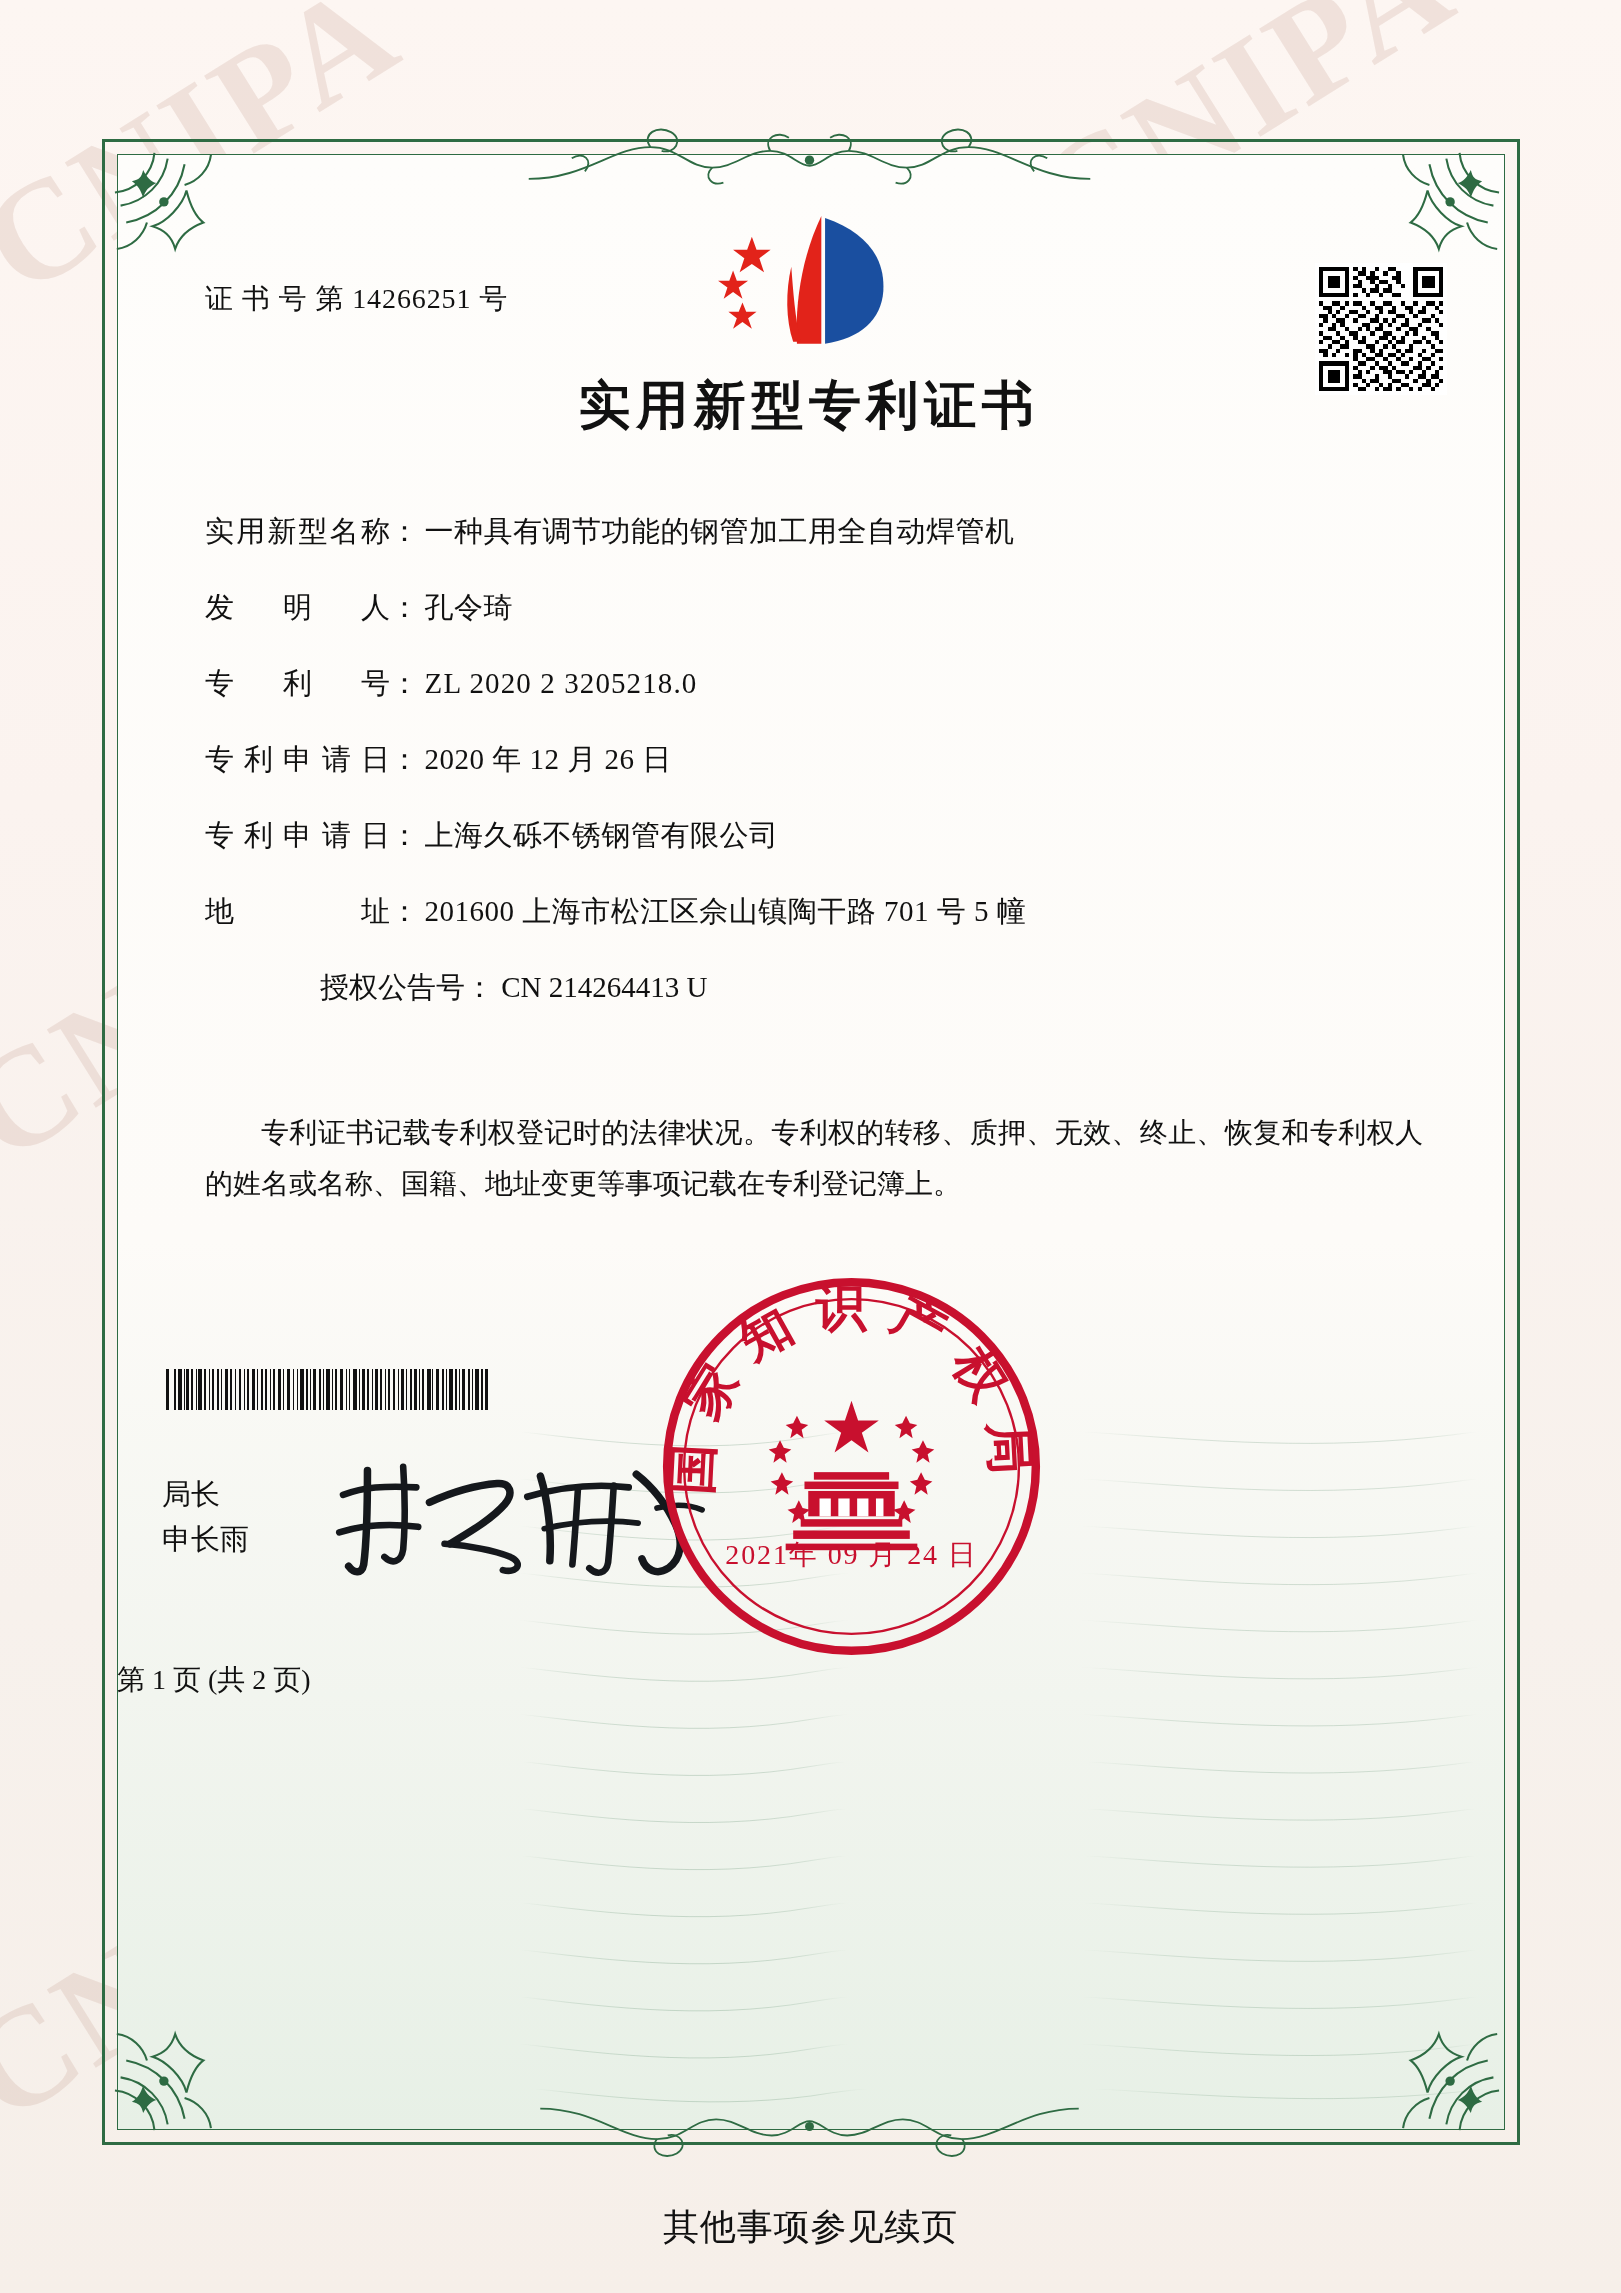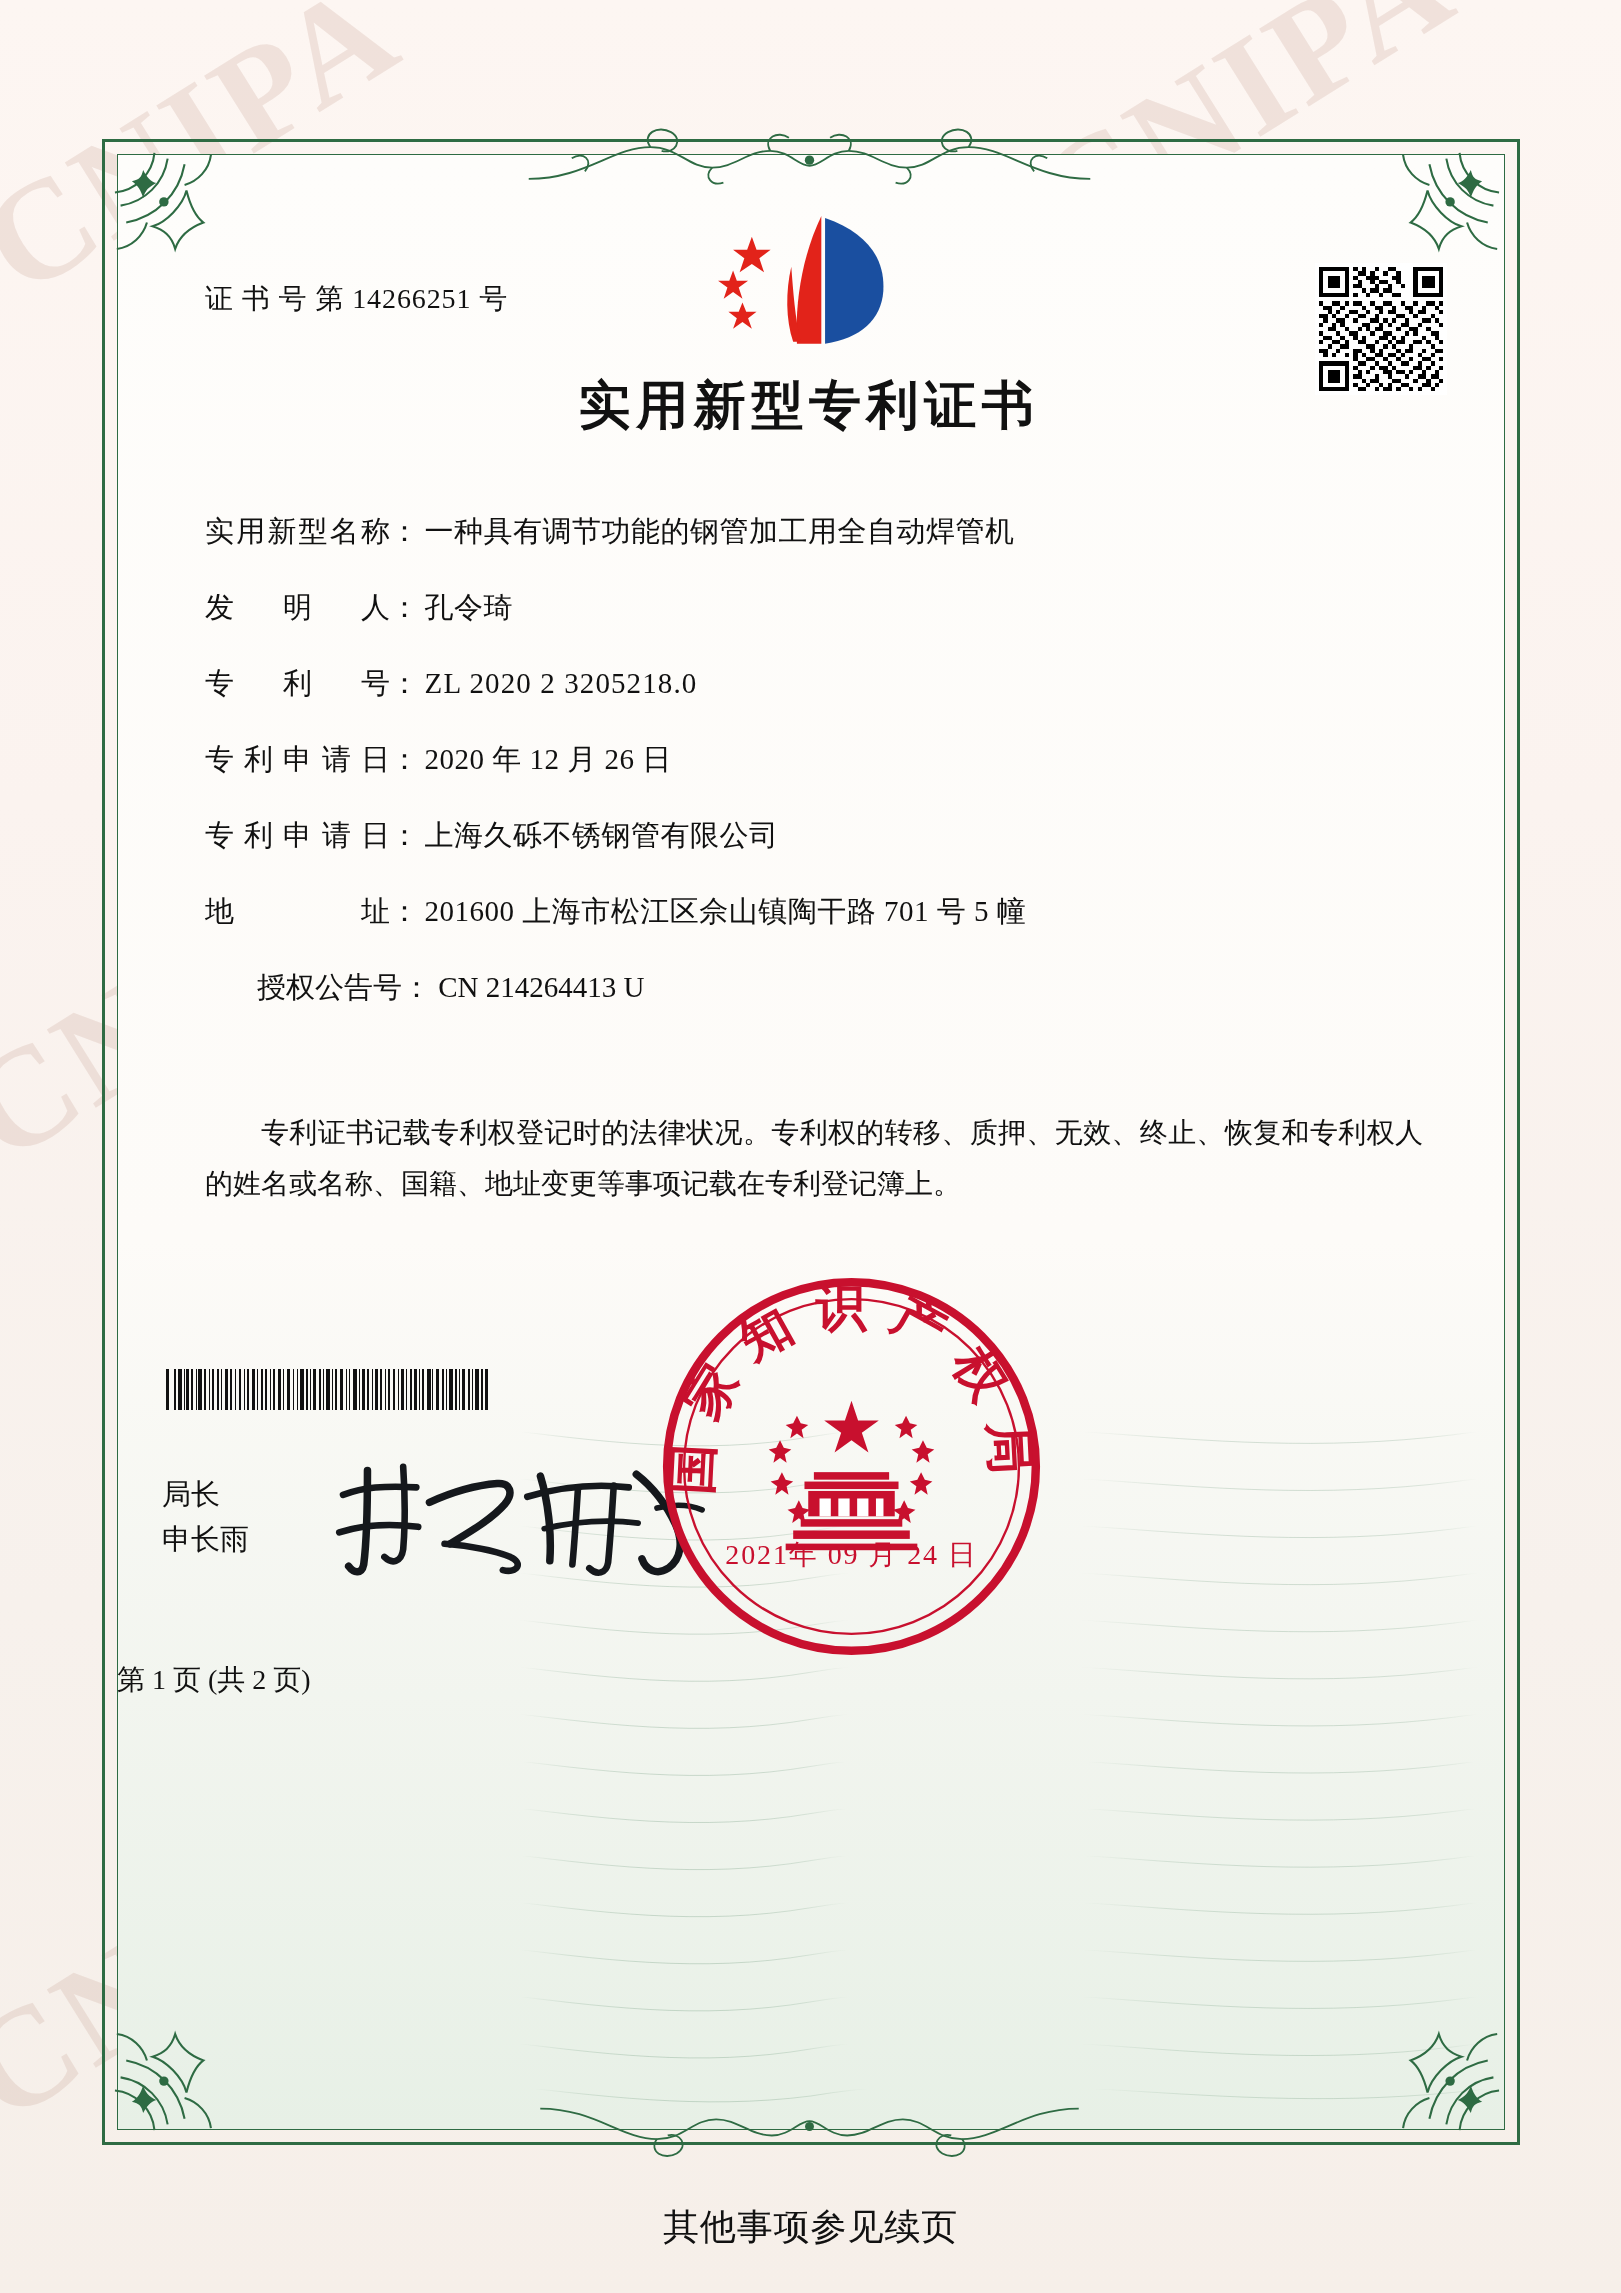--- a/index.html
+++ b/index.html
@@ -189,21 +189,21 @@
   .field-value { letter-spacing: 0.5px; }
   .field-value.mono-sp { letter-spacing: 1.1px; }
 
   .row-split {
     display: flex;
     align-items: baseline;
     font-size: 29px;
     color: #111;
     white-space: nowrap;
   }
-  .row-split .seg2 { margin-left: 52px; }
+  .row-split .seg2 { margin-left: 115px; }
 
   .paras {
     position: absolute;
     left: 88px;
     top: 953px;
     width: 1218px;
     font-size: 28px;
     line-height: 51px;
     color: #111;
     text-align: justify;

